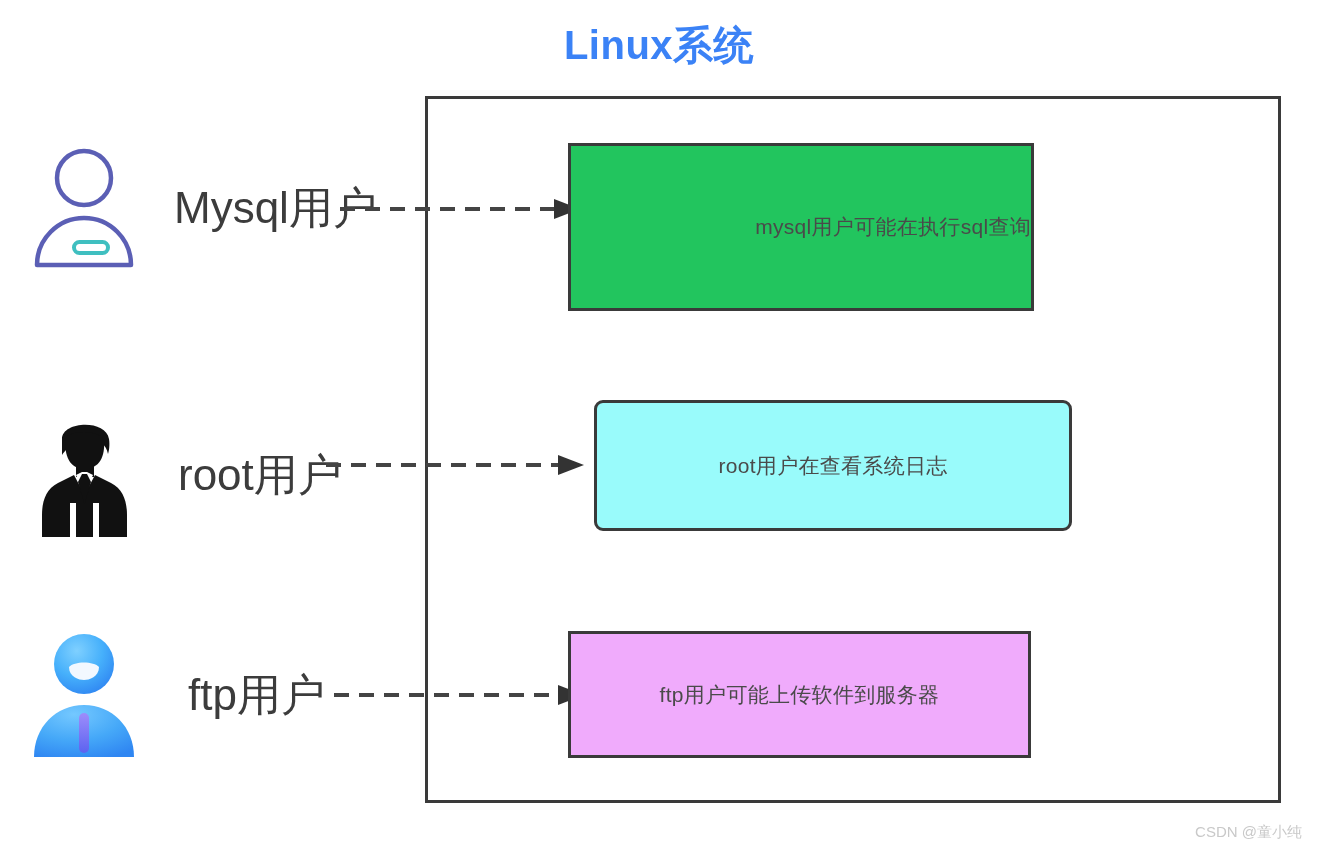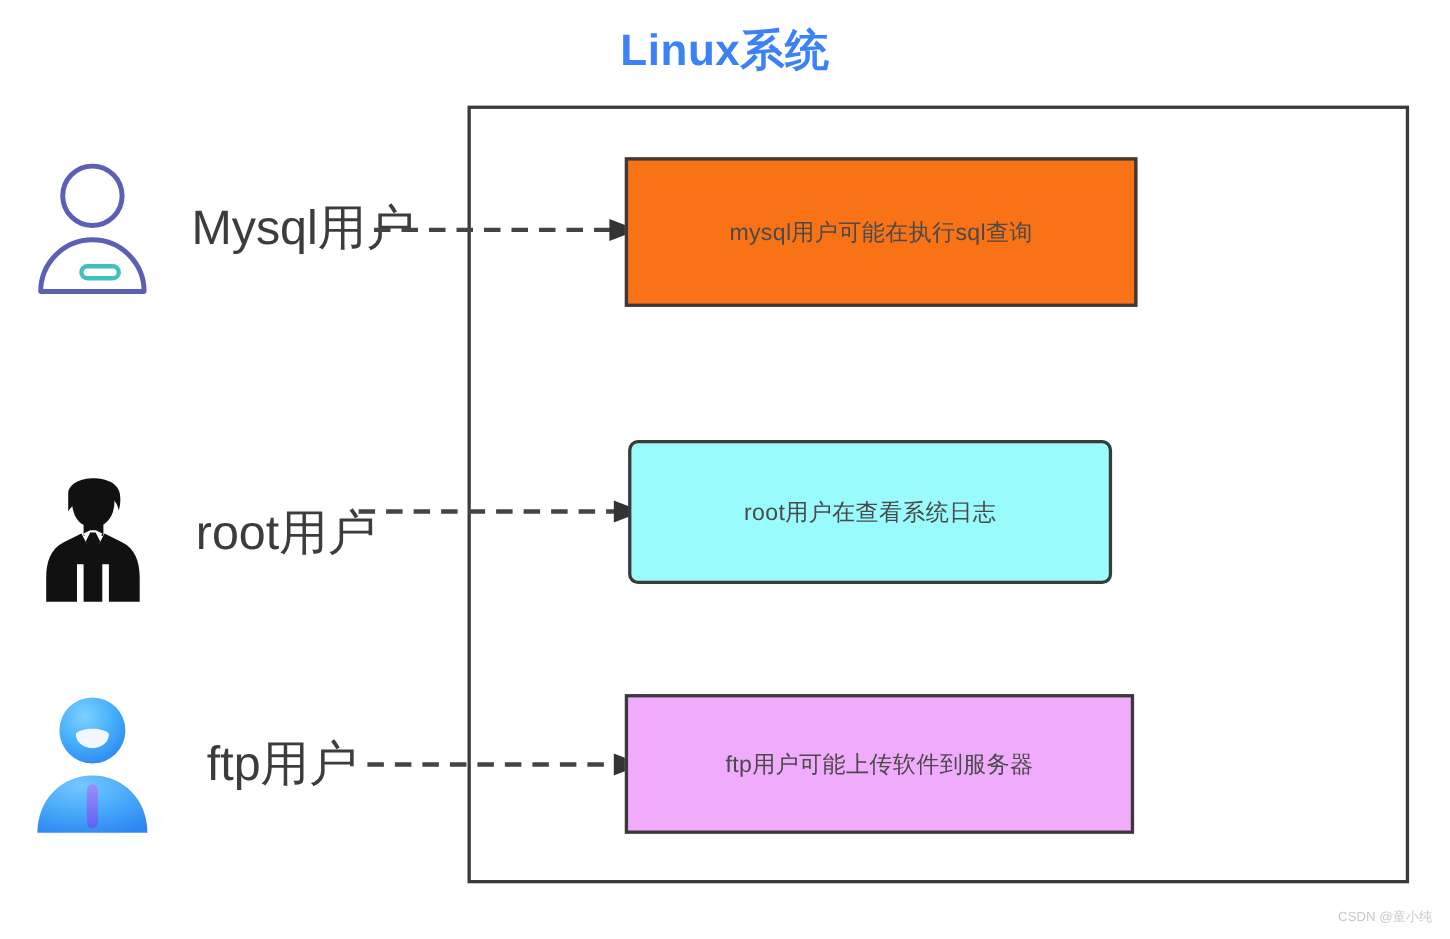--- a/index.html
+++ b/index.html
@@ -62,21 +62,21 @@
     display: block;
   }
   .actor-label {
     font-size: 44px;
     color: #3c3c3c;
     white-space: nowrap;
     line-height: 1;
   }
 
   #row-mysql { top: 133px; }
-  #row-root  { top: 410px; }
+  #row-root  { top: 400px; }
   #row-ftp   { top: 620px; }
 
   #row-mysql .actor-label { margin-left: 36px; }
   #row-root  .actor-label { margin-left: 40px; }
   #row-ftp   .actor-label { margin-left: 50px; }
 
   
   .connector {
     position: absolute;
     height: 30px;
@@ -98,47 +98,48 @@
   .activity-text {
     font-size: 21px;
     color: #4a4a4a;
     white-space: nowrap;
     letter-spacing: 0.3px;
   }
   #box-mysql {
     left: 568px;
     top: 143px;
     width: 466px;
-    height: 136px;
-    background: #f97316;
+    height: 168px;
+    background: #22c55e;
     border-radius: 0px;
+    justify-content: flex-end;
   }
   #box-root {
-    left: 571px;
+    left: 594px;
     top: 400px;
-    width: 440px;
+    width: 478px;
     height: 131px;
     background: #99fbfb;
     border-radius: 9px;
   }
   #box-ftp {
     left: 568px;
     top: 631px;
     width: 463px;
     height: 127px;
     background: #f0abfc;
     border-radius: 0px;
   }
 
   
   .watermark {
     position: absolute;
     right: 16px;
     bottom: 12px;
-    font-size: 12px;
+    font-size: 15px;
     color: #c9c9c9;
     white-space: nowrap;
   }
 </style>
 </head>
 <body>
 
 <div id="stage">
 
   <div class="diagram-title">Linux系统</div>

